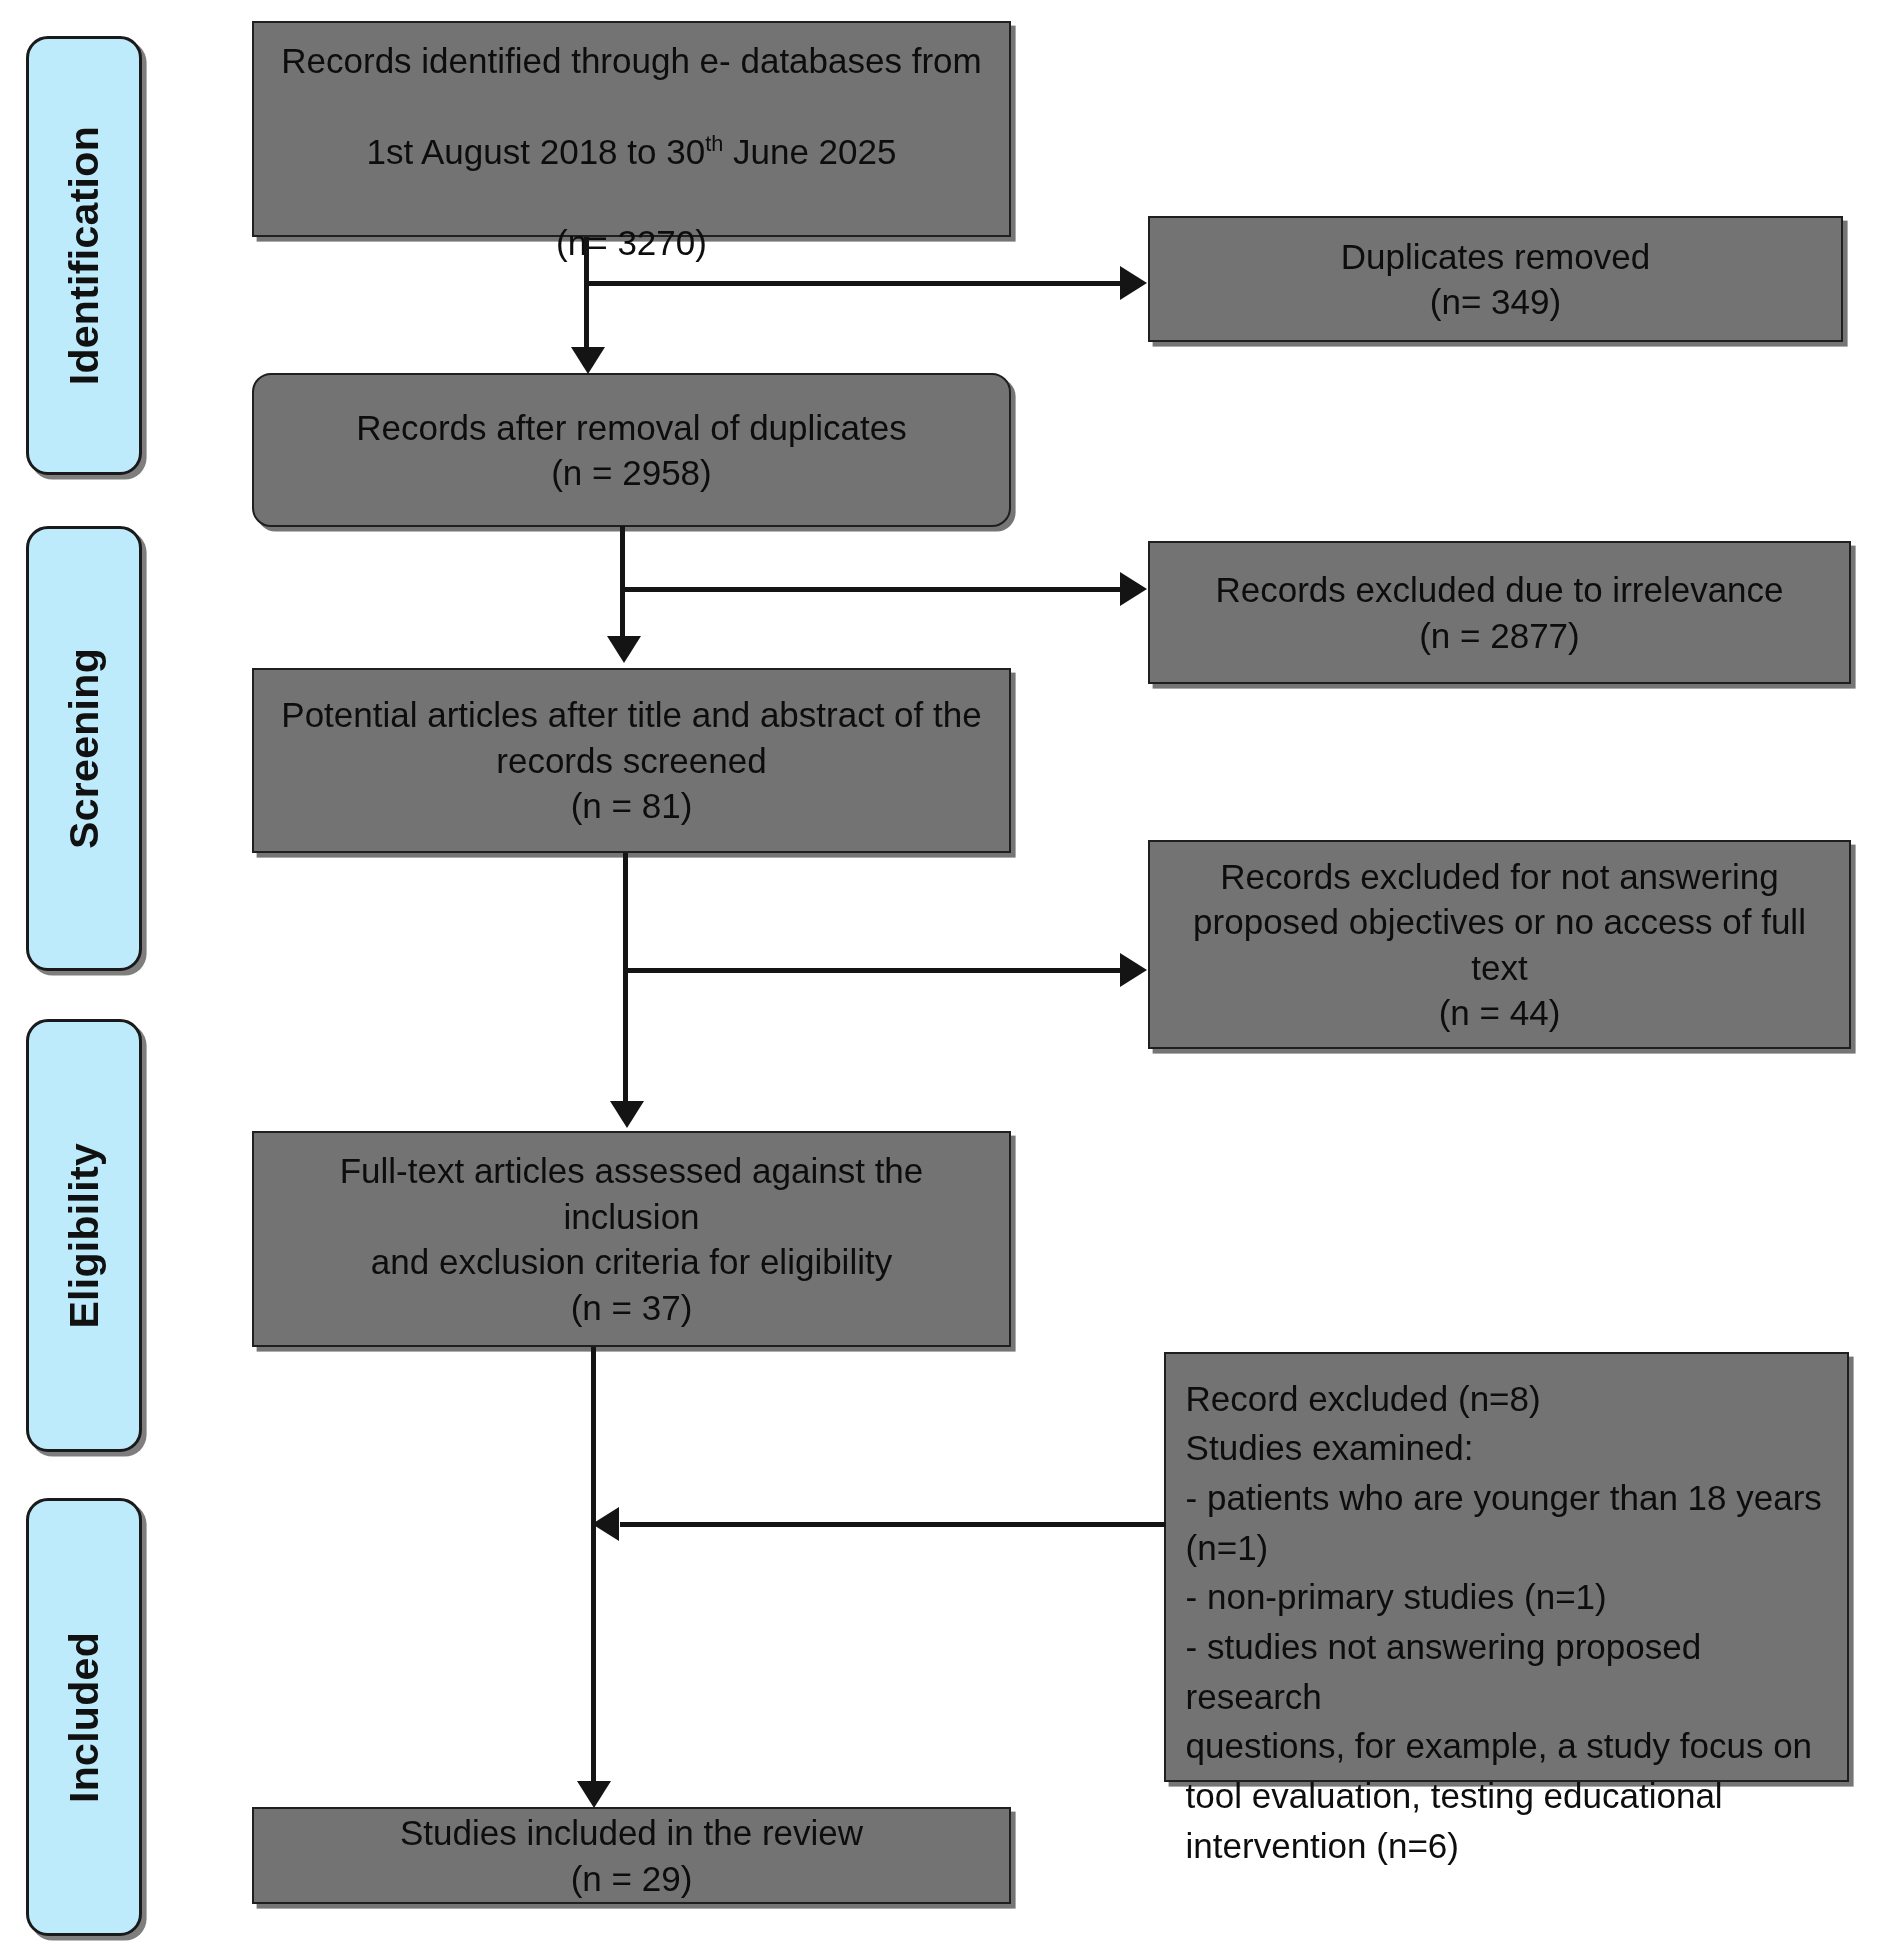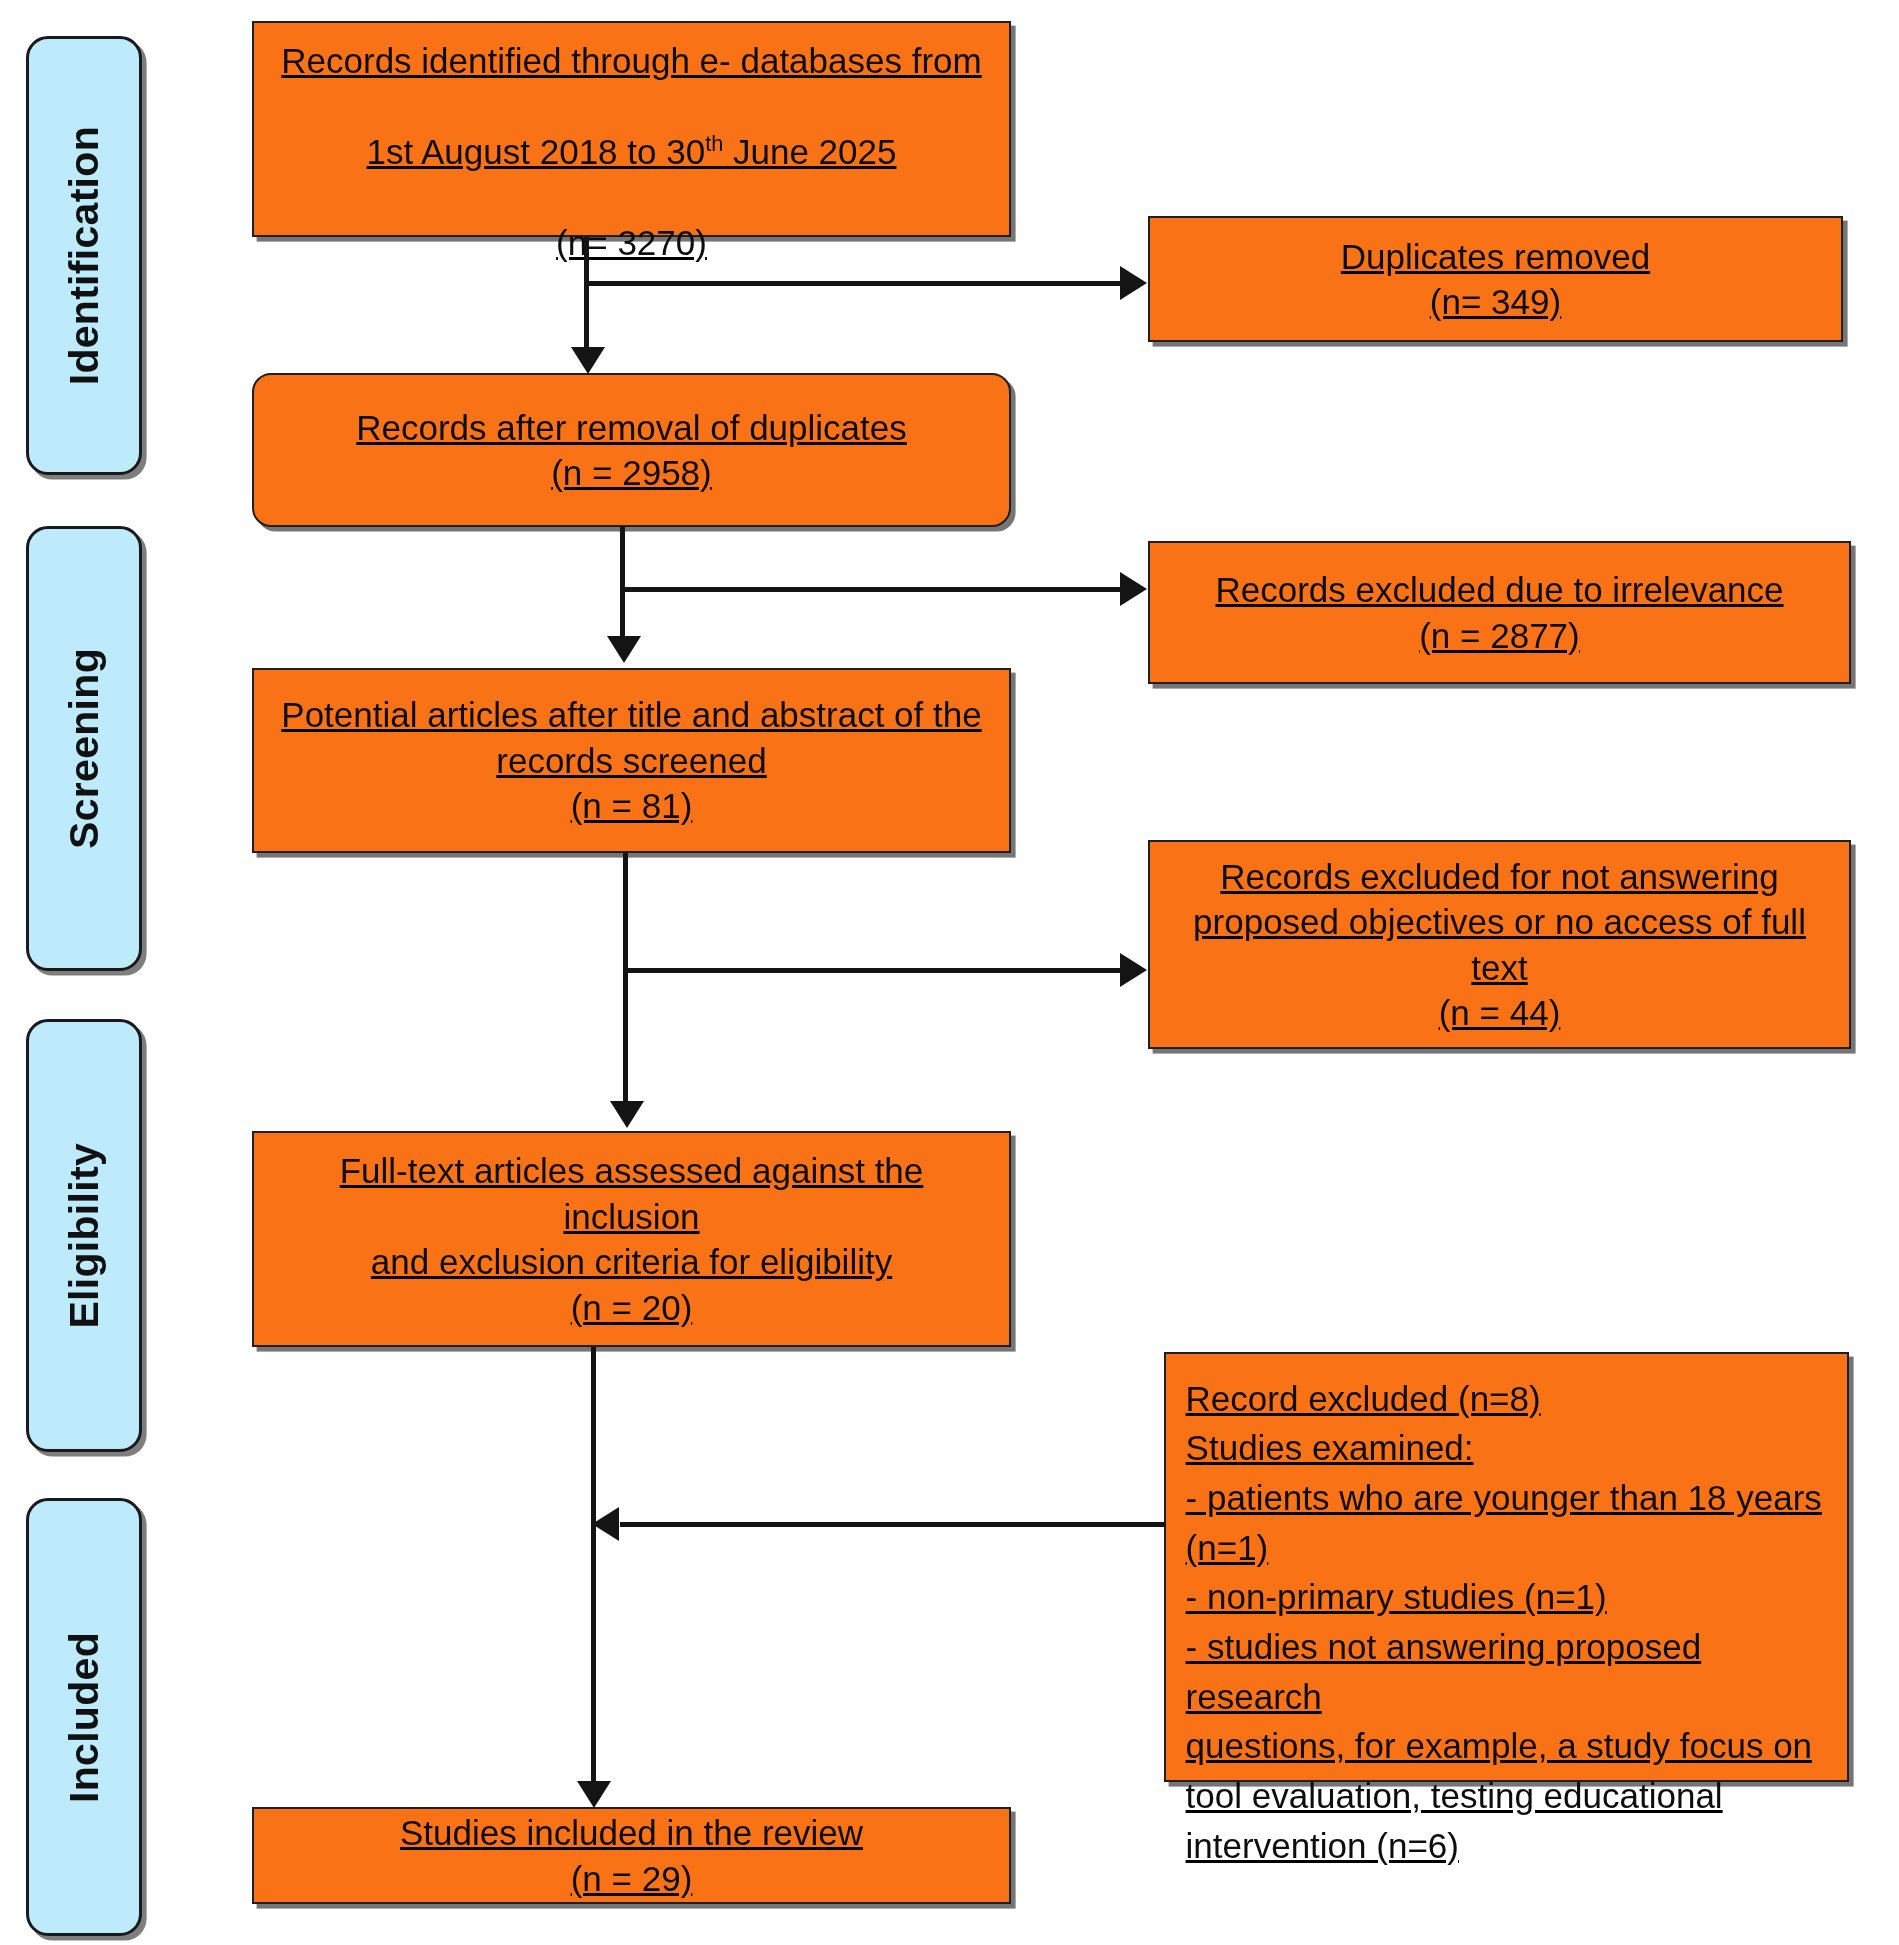--- a/index.html
+++ b/index.html
@@ -34,29 +34,28 @@
     font-size: 41px;
     font-weight: bold;
     color: #111111;
     letter-spacing: 0.3px;
     white-space: nowrap;
   }
 
   
   .flow-box {
     position: absolute;
-    background: #f97316;
+    background: #737373;
     border: 2.6px solid #1f1f1f;
     box-sizing: border-box;
     box-shadow: 4.6px 4.6px 0 rgba(25,25,25,0.6);
     display: flex;
     align-items: center;
     justify-content: center;
     padding: 6.5px 17px;
-    text-decoration: underline;
   }
   .flow-text {
     font-size: 35px;
     line-height: 1.30;
     color: #0d0d0d;
     text-align: center;
     white-space: pre-line;
   }
   .flow-box.left-align {
     justify-content: flex-start;
@@ -145,21 +144,21 @@
 
   <div class="flow-box" style="left:252px; top:668px; width:759px; height:185px;">
     <div class="flow-text">Potential articles after title and abstract of the
 records screened
 (n = 81)</div>
   </div>
 
   <div class="flow-box" style="left:252px; top:1131px; width:759px; height:216px;">
     <div class="flow-text">Full-text articles assessed against the inclusion
 and exclusion criteria for eligibility
-(n = 20)</div>
+(n = 37)</div>
   </div>
 
   <div class="flow-box" style="left:252px; top:1807px; width:759px; height:97px;">
     <div class="flow-text">Studies included in the review
 (n = 29)</div>
   </div>
 
   <div class="flow-box" style="left:1148px; top:216px; width:695px; height:126px;">
     <div class="flow-text">Duplicates removed
 (n= 349)</div>

